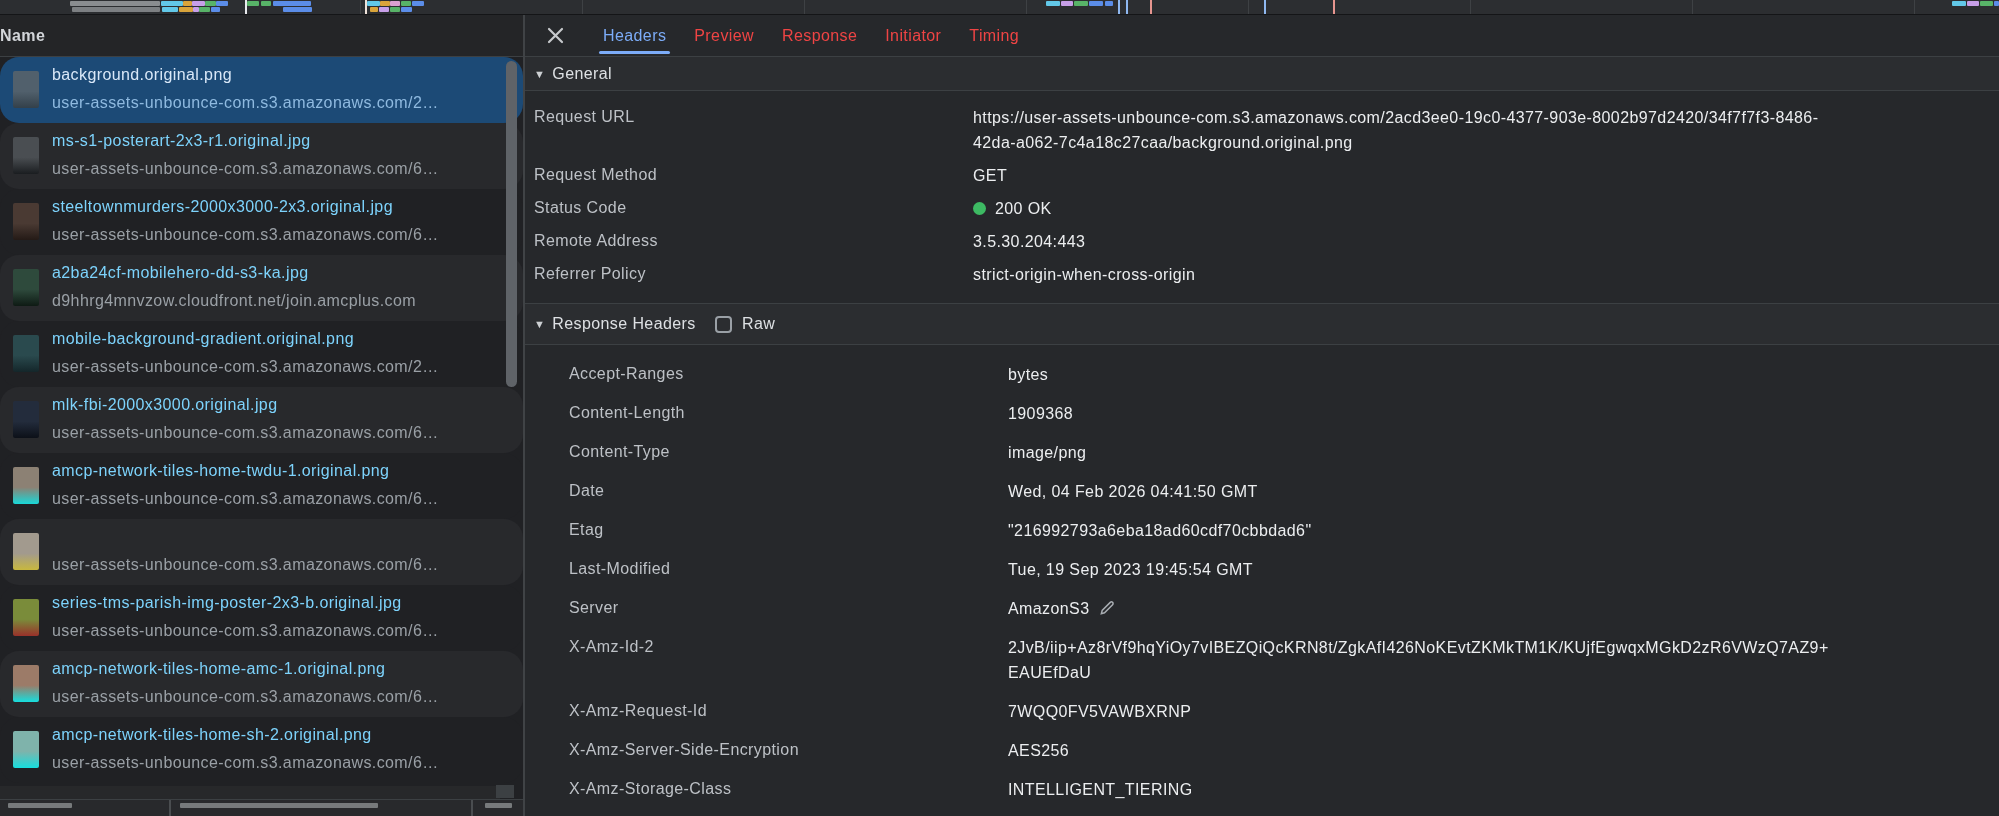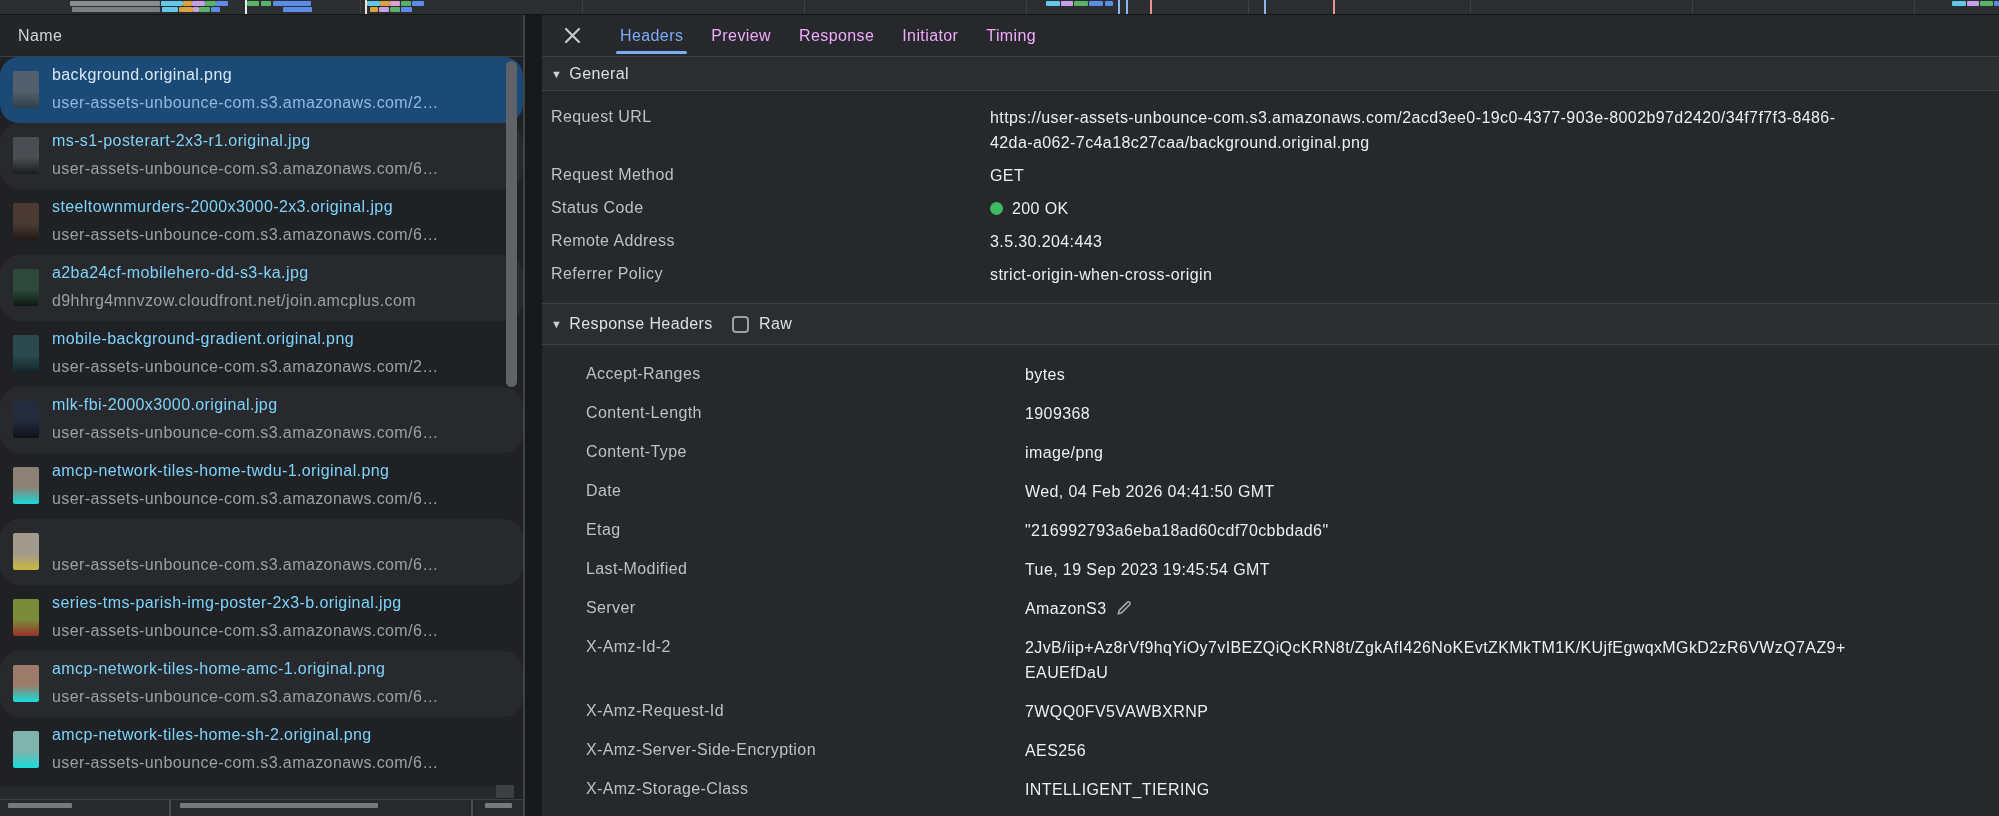--- a/index.html
+++ b/index.html
@@ -9,44 +9,44 @@
     font-size:16px;letter-spacing:.4px;color:#e8eaed;
     -webkit-font-smoothing:antialiased;
   }
   
   .overview{position:absolute;top:0;left:0;width:1999px;height:14px;background:#2c2e31;border-bottom:1px solid #141517;}
   .ov-grid{position:absolute;top:0;width:1px;height:14px;background:#3e4144;}
   .ov-seg{position:absolute;height:5px;border-radius:1px;}
   .ov-line{position:absolute;top:0;width:2px;height:14px;}
   
   .left-panel{position:absolute;top:15px;left:0;width:523px;bottom:0;background:#202124;border-right:2px solid #404346;}
-  .name-header{height:41px;line-height:41px;padding-left:18px;color:#d2d5d9;border-bottom:1px solid #3c4043;background:#242527;}
+  .name-header{height:41px;line-height:41px;padding-left:0;color:#d2d5d9;border-bottom:1px solid #3c4043;background:#242527;font-weight:bold;}
   .rows{position:absolute;top:42px;left:0;right:0;}
   .req-row{position:relative;height:66px;width:100%;box-sizing:border-box;border-radius:19px;}
   .req-row.alt{background:#28292c;}
   .req-row.base{background:#202124;}
   .req-row.selected{background:#1c4a76;}
   .req-name{position:absolute;left:52px;top:9px;white-space:nowrap;color:#7dd3fc;}
   .req-domain{position:absolute;left:52px;top:37px;white-space:nowrap;color:#9aa0a6;}
   .selected .req-name{color:#d9e8f8;}
   .selected .req-domain{color:#8fbae0;}
   .thumb{position:absolute;left:13px;top:14px;width:26px;height:37px;border-radius:2px;}
   .vthumb{position:absolute;right:6px;top:46px;width:11px;height:326px;border-radius:6px;background:#5f6368;}
   .scroll-corner{position:absolute;right:9px;bottom:18px;width:18px;height:13px;background:#3c4043;}
   .hscroll-track{position:absolute;left:0;bottom:16px;width:500px;height:14px;background:#27282a;}
   
   .summary-bar{position:absolute;left:0;bottom:0;width:100%;height:16px;background:#28292c;border-top:1px solid #3c4043;}
   .sum-div{position:absolute;top:0;width:2px;height:16px;background:#4a4d50;}
   .sum-mark{position:absolute;top:3px;height:5px;background:#85888b;opacity:.85;border-radius:1px;}
   
-  .right-panel{position:absolute;top:15px;left:525px;right:0;bottom:0;background:#26282b;margin-left:17px;}
+  .right-panel{position:absolute;top:15px;left:525px;right:0;bottom:0;background:#26282b;}
   .tabbar{height:41px;border-bottom:1px solid #3c4043;display:flex;align-items:center;background:#26282b;}
   .close-btn{margin-left:18px;width:24px;height:24px;display:flex;align-items:center;justify-content:center;cursor:pointer;}
   .tabs{display:flex;margin-left:22px;height:100%;align-items:center;}
-  .tab{position:relative;height:100%;display:flex;align-items:center;padding:0 14px;color:#f0abfc;cursor:pointer;}
+  .tab{position:relative;height:100%;display:flex;align-items:center;padding:0 14px;color:#ef4444;cursor:pointer;}
   .tab.active{color:#7cacf8;}
   .tab.active::after{content:"";position:absolute;left:10px;right:10px;bottom:2px;height:3px;border-radius:3px;background:#7cacf8;}
   .section-band{position:relative;height:33px;display:flex;align-items:center;padding-left:9px;border-bottom:1px solid #3c4043;background:#2b2d30;color:#dde0e3;}
   .section-band.rh{height:40px;border-top:1px solid #3c4043;margin-top:12px;}
   .tri{font-size:11px;color:#cdd0d3;margin-right:7px;}
   .raw-wrap{position:absolute;left:190px;display:flex;align-items:center;}
   .checkbox{width:17px;height:17px;border:2px solid #9aa0a6;border-radius:4px;background:transparent;margin-right:10px;box-sizing:border-box;}
   .kv-rows{padding:10px 0 0 0;}
   .kv{display:flex;padding:4px 0 4px 9px;line-height:24px;}
   .kv-rows.resp .kv{padding-top:7px;padding-bottom:7px;padding-left:44px;}

